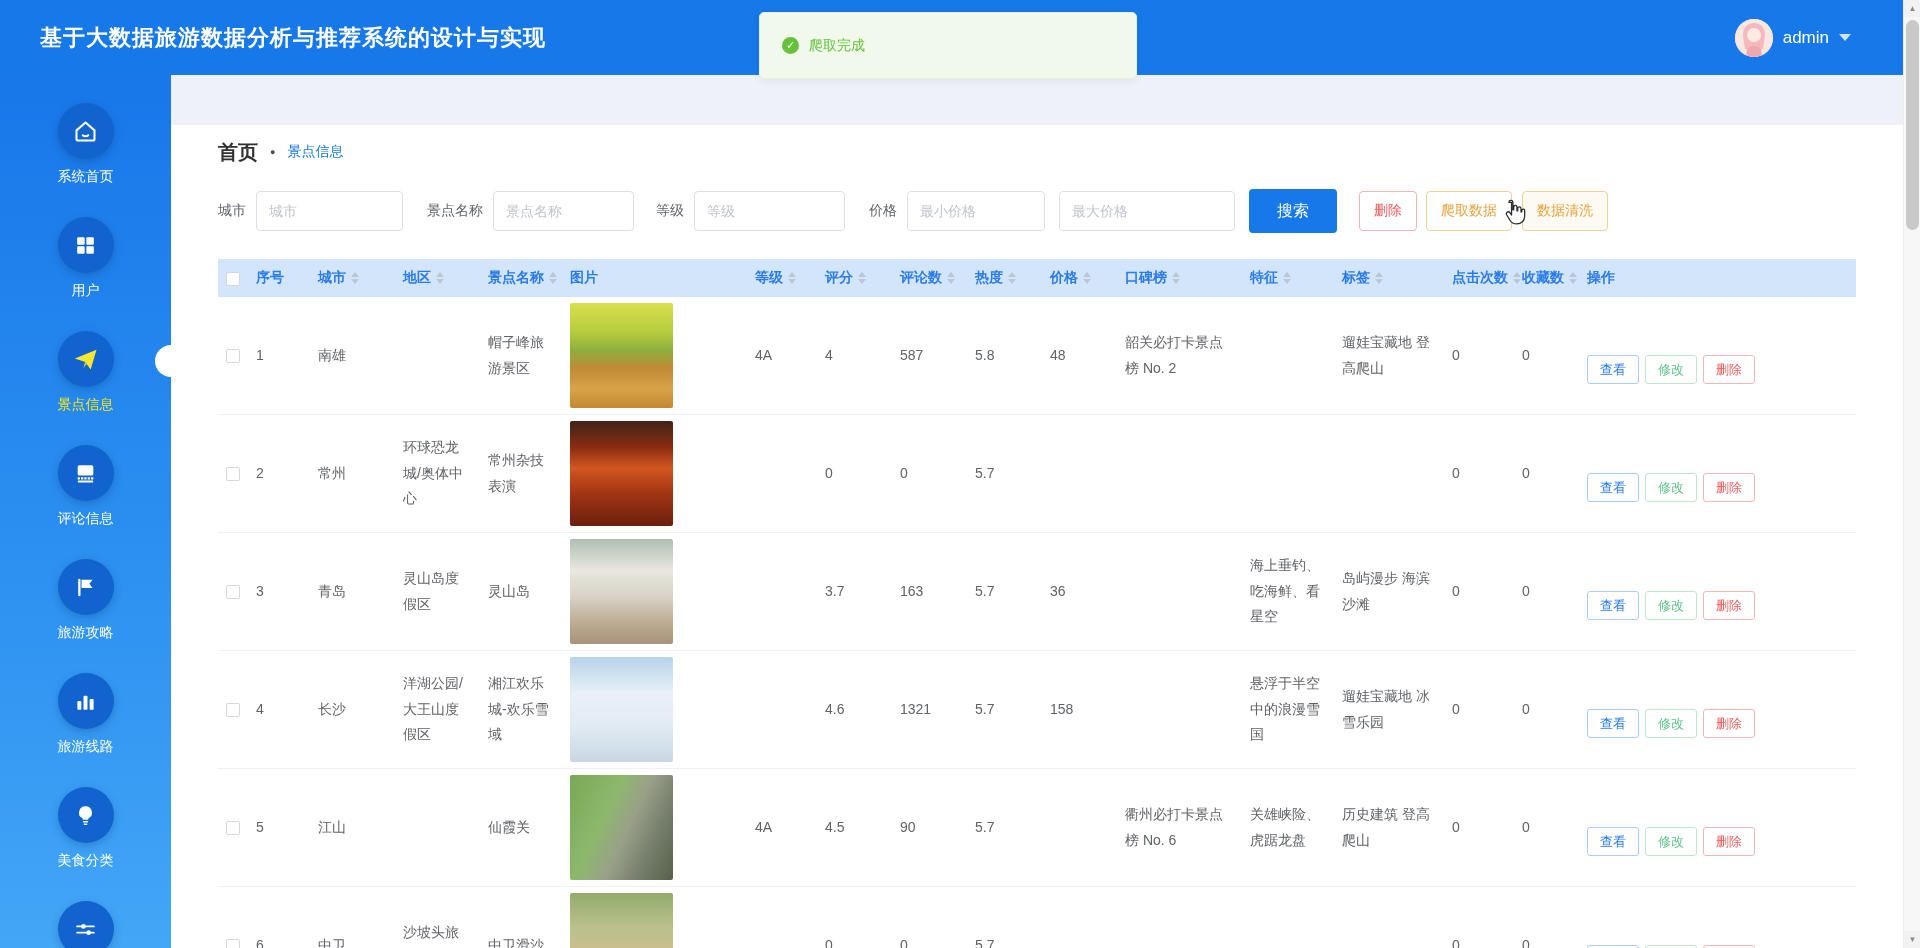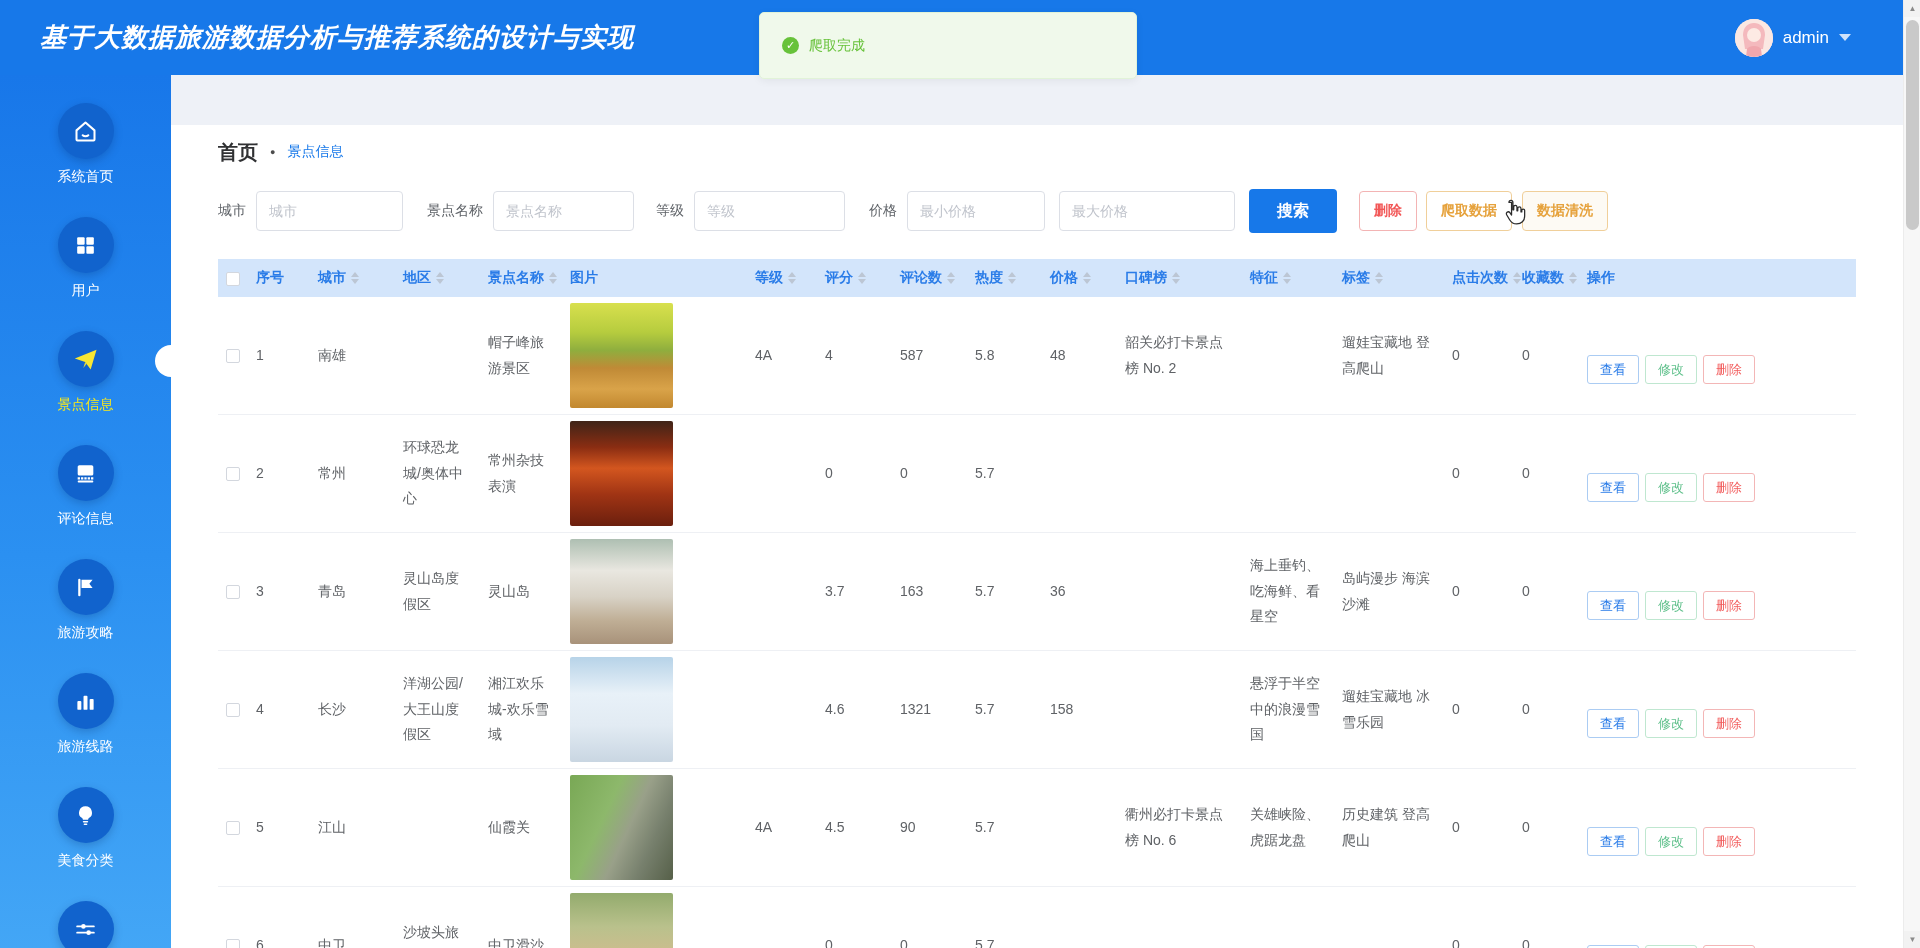--- a/index.html
+++ b/index.html
@@ -1,21 +1,21 @@
 <!DOCTYPE html>
 <html><head>
 <meta charset="utf-8">
 <style>
   * { margin:0; padding:0; box-sizing:border-box; }
   html,body { width:1920px; height:948px; overflow:hidden; font-family:"Liberation Sans","DejaVu Sans",sans-serif; }
   .page { position:relative; width:1920px; height:948px; background:#fff; overflow:hidden; }
 
   
   .header { position:absolute; left:0; top:0; right:17px; height:75px; background:#1778e9; display:flex; align-items:center; z-index:5; }
-  .header-title { color:#fff; font-size:26px; font-weight:700; margin-left:40px; letter-spacing:1px;font-style:italic; }
+  .header-title { color:#fff; font-size:22px; font-weight:700; margin-left:40px; letter-spacing:1px; }
   .user-box { position:absolute; right:52px; top:0; height:75px; display:flex; align-items:center; gap:10px; cursor:pointer; }
   .avatar { width:38px; height:38px; border-radius:50%; overflow:hidden; background:#fbe7e2; display:block; }
   .user-name { color:#fff; font-size:17px; }
   .caret-down { width:0; height:0; border-left:6px solid transparent; border-right:6px solid transparent; border-top:7px solid #cfe2fb; }
 
   
   .toast { position:absolute; left:50%; transform:translateX(-50%); margin-left:-12px; top:12px; width:378px; height:67px;
            background:#f0f9eb; border:1px solid #e1f3d8; border-radius:5px; display:flex; align-items:center; gap:10px;
            padding:0 22px; z-index:20; box-shadow:0 2px 8px rgba(0,0,0,.06); }
   .toast-check { width:17px; height:17px; border-radius:50%; background:#67c23a; color:#fff; font-size:11px; line-height:17px; text-align:center; flex:none; }
@@ -40,21 +40,21 @@
   .bc-dot { font-size:9px; color:#4c4c4c; }
   .bc-current { font-size:14px; color:#1778e9; cursor:pointer; }
 
   
   .filter-row { display:flex; align-items:center; margin-top:26px; height:44px; }
   .f-label { font-size:14px; color:#5f6368; margin-right:10px; white-space:nowrap; }
   .f-input { height:40px; border:1px solid #dcdfe6; border-radius:4px; padding:0 12px; font-size:14px; color:#333; background:#fff; outline:none; }
   .f-input::placeholder { color:#c0c4cc; }
   .w1{width:147px; margin-right:24px;} .w2{width:141px; margin-right:22px;} .w3{width:151px; margin-right:24px;}
   .w4{width:138px; margin-right:14px;} .w5{width:176px;}
-  .btn { border:none; border-radius:4px; cursor:pointer; font-family:inherit;font-weight:bold; }
+  .btn { border:none; border-radius:4px; cursor:pointer; font-family:inherit; }
   .btn-search { width:88px; height:44px; background:#1778e9; color:#fff; font-size:16px; margin-left:14px; }
   .btn-plain { background:#fff; font-size:14px; padding:10px 14px; border-radius:4px; }
   .btn-del { color:#f25757; border:1px solid #f3b4b4; margin-left:22px; }
   .btn-crawl { color:#e6a23c; border:1px solid #f0cf9a; margin-left:9px; }
   .btn-clean { color:#e6a23c; border:1px solid #f0cf9a; margin-left:10px; background:#fdfaf4; }
 
   
   .table-wrap { margin-top:26px; }
   table { width:1638px; border-collapse:collapse; table-layout:fixed; }
   thead th { background:#d3e5fb; color:#2a7ce8; font-size:14px; font-weight:700; height:38px; text-align:left; padding:0 8px; white-space:nowrap; }

